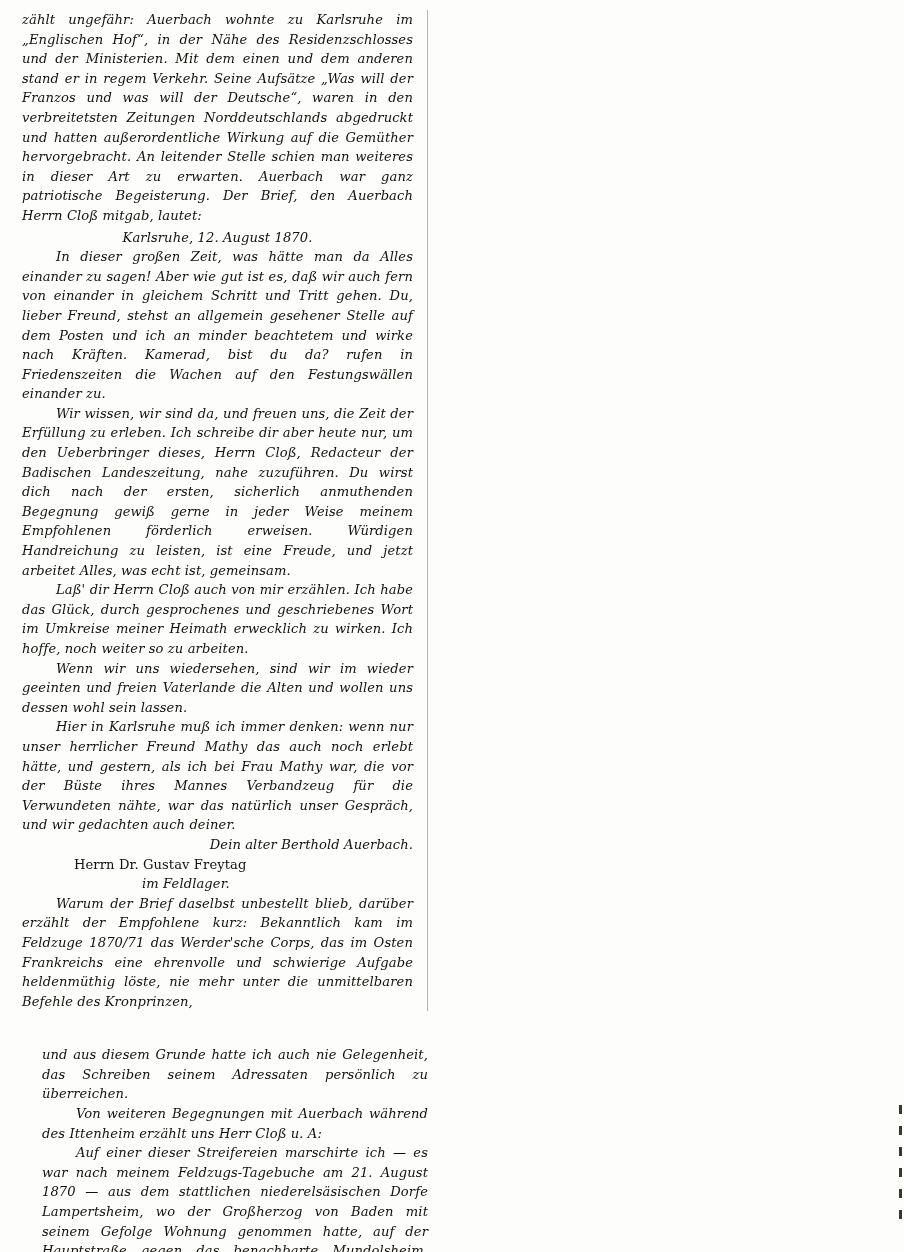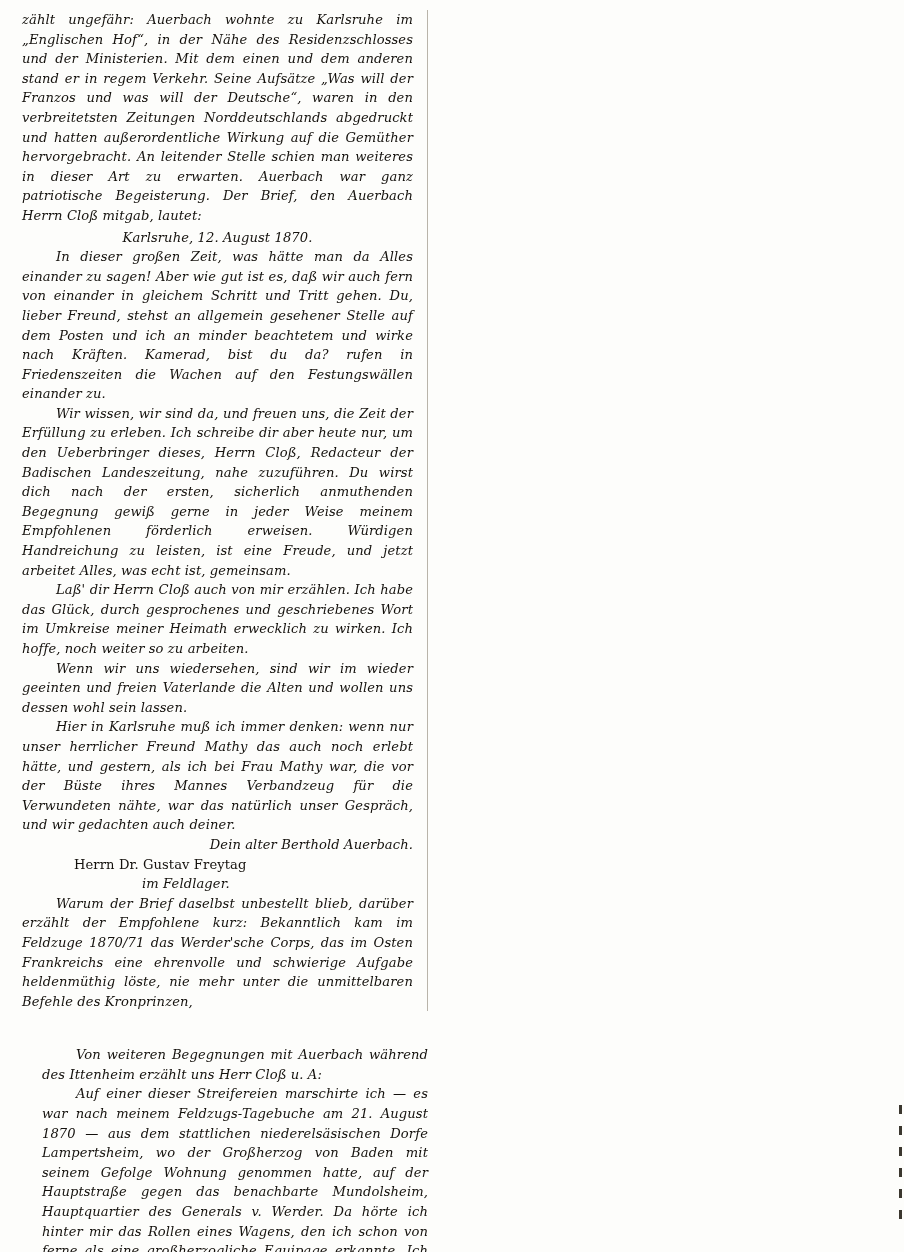--- a/index.html
+++ b/index.html
@@ -133,20 +133,21 @@
       <p class="indent">Laß' dir Herrn Cloß auch von mir erzählen. Ich habe das Glück, durch gesprochenes und geschriebenes Wort im Umkreise meiner Heimath erwecklich zu wirken. Ich hoffe, noch weiter so zu arbeiten.</p>
       <p class="indent">Wenn wir uns wiedersehen, sind wir im wieder geeinten und freien Vaterlande die Alten und wollen uns dessen wohl sein lassen.</p>
       <p class="indent">Hier in Karlsruhe muß ich immer denken: wenn nur unser herrlicher Freund Mathy das auch noch erlebt hätte, und gestern, als ich bei Frau Mathy war, die vor der Büste ihres Mannes Verbandzeug für die Verwundeten nähte, war das natürlich unser Gespräch, und wir gedachten auch deiner.</p>
       <p class="sig">Dein alter Berthold Auerbach.</p>
       <p class="addr-name roman">Herrn Dr. Gustav Freytag</p>
       <p class="addr-place">im Feldlager.</p>
       <p class="indent">Warum der Brief daselbst unbestellt blieb, darüber erzählt der Empfohlene kurz: Bekanntlich kam im Feldzuge 1870/71 das Werder'sche Corps, das im Osten Frankreichs eine ehrenvolle und schwierige Aufgabe heldenmüthig löste, nie mehr unter die unmittelbaren Befehle des Kronprinzen,</p>
     </div>
 
     <div class="col col-right">
+      <p class="noindent">und aus diesem Grunde hatte ich auch nie Gelegenheit, das Schreiben seinem Adressaten persönlich zu überreichen.</p>
       <p class="indent">Von weiteren Begegnungen mit Auerbach während des Ittenheim erzählt uns Herr Cloß u. A:</p>
       <p class="indent">Auf einer dieser Streifereien marschirte ich — es war nach meinem Feldzugs-Tagebuche am 21. August 1870 — aus dem stattlichen niederelsäsischen Dorfe Lampertsheim, wo der Großherzog von Baden mit seinem Gefolge Wohnung genommen hatte, auf der Hauptstraße gegen das benachbarte Mundolsheim, Hauptquartier des Generals v. Werder. Da hörte ich hinter mir das Rollen eines Wagens, den ich schon von ferne als eine großherzogliche Equipage erkannte. Ich trat zur Seite, um das Gefährt vorbeizulassen. Plötzlich hörte ich mich aber beim Namen gerufen, und als ich genauer hinblickte, war es Berthold Auerbach, der mich im Vorüberfahren erkannt und angerufen hatte. Er sah seltsam aus. Sein friedliches Haupt hatte er mit einer martialischen Soldatenmütze bedeckt, sein sonstiges irdisches Gefäß war in ein rostgelbes Gewand gehüllt, Rock, Weste und Beinkleid von gleichem Stoffe, und von dem obersten Knopfloche seines kurzen Jaquets erstreckte sich gegen die linke Brusttasche eine feine goldene Kette, an der eine Anzahl Orden in Miniaturformat hing. Er ließ den Wagen halten, stieg aus und begrüßte mich mit herzlichem Händedruck. Dann theilte er mir mit, daß er auf Einladung des Großherzogs herübergekommen sei, in Lampertsheim wohne und sich eben nach Mundolsheim zu General v. Werder begebe. Er bat mich, ihn in Lampertsheim zu besuchen, und sprach die Hoffnung aus, es werde sich Anlaß und Gelegenheit geben, mit einander im Dienste des Vaterlandes zu wirken. Dann stieg er wieder ein, winkte freundlich zum Abschiede und fuhr gen Mundolsheim, während ich zu Fuße demselben Ziele zustrebte. Von dort aus setzte ich meine Streifzüge noch ein paar Tage fort, bis ich mit endlich zu etwas stetigerem Aufenthalte in dem westlich von Straßburg gelegenen großen Dorfe Ittenheim niederließ. Hier erfuhr ich durch Officiere und auch durch Collegen von der Feder, die des Weges zogen, von dem großen Ansehen, welches Auerbach in den beiden Hauptquartieren Lampertsheim und Mundolzheim genieße, auch mancherlei von der Thätigkeit des Dichters im Sinne der geistigen Wiedergewinnung des Elsaß, die man sich damals offenbar leichter dachte, als sie sich später herausstellte. Wie es hieß, hatte man Auerbach eine kleine Druckerei eingerichtet, in der die von ihm verfaßten Proclamationen und Ansprachen gedruckt wurden. Solche Schriftstücke wurden in Flaschen gepackt, oberhalb Straßburgs in die Ill geworfen, damit sie auf diesem Wege in die Stadt gelangen sollten, und eines Tages vertheilte man unter die Belagerungs-Truppen und die elsässische Bevölkerung massenhaft als Flugblatt ein von Berthold Auerbach verfaßtes, nach</p>
 
       <div class="bottom-block">
         <p class="noindent">der Weise: „Ich hatt' einen Kameraden“ zu singendes Lied, das anhebt:</p>
         <div class="poem">
           <div>Im Elsaß über'm Rhein</div>
           <div>Da wohnt ein Bruder mein,</div>
           <div>Daß wir uns einst besessen,</div>
           <div>Der hat es schier vergessen,</div>

